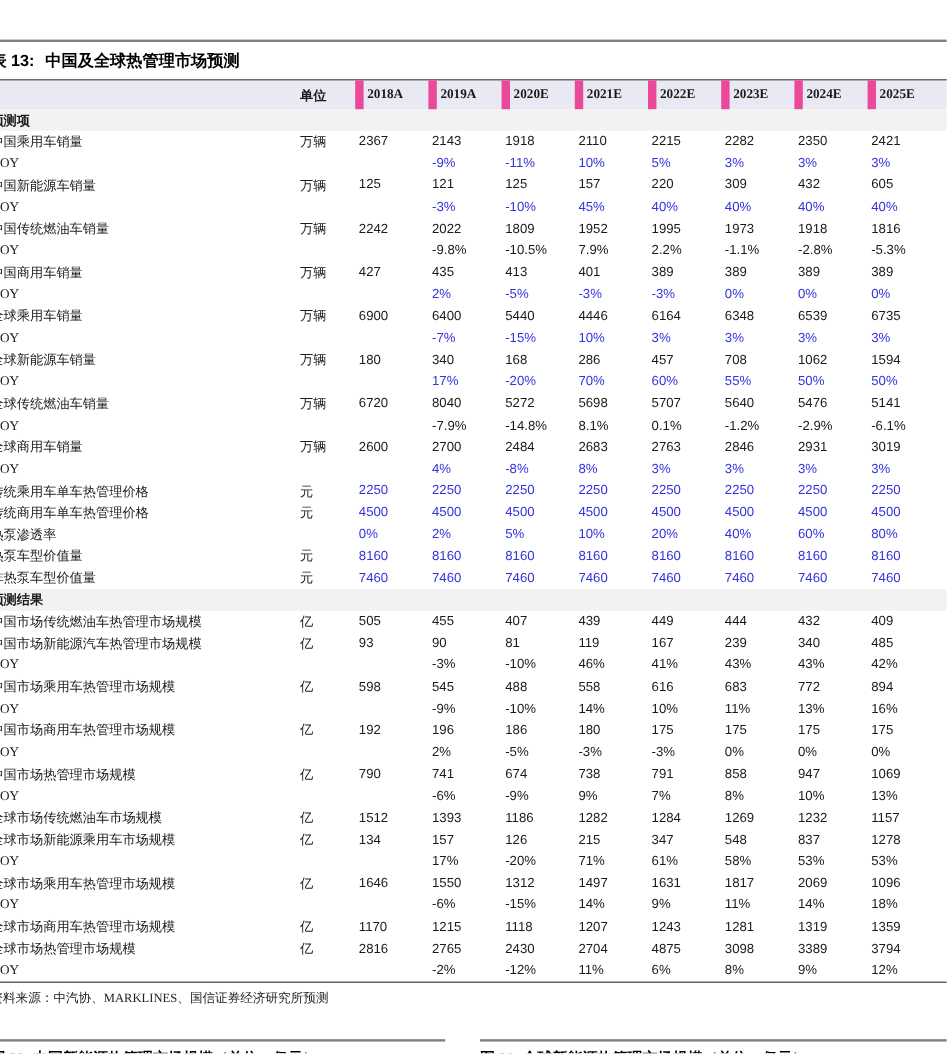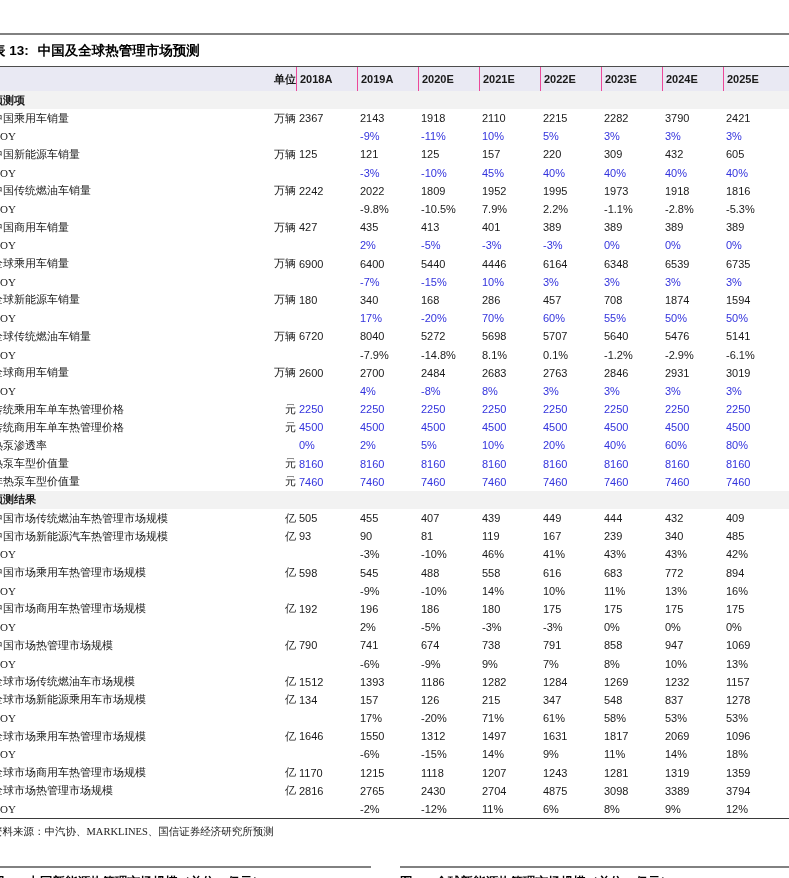--- a/index.html
+++ b/index.html
@@ -26,25 +26,25 @@
   
   .ftable{width:800px;}
   .trow{display:flex;align-items:center;height:18.2px;font-size:11px;}
   .thead{
     display:flex;align-items:center;height:25px;
     background:var(--header-bg);border-top:1.5px solid #4d4d4d;
     font-weight:bold;font-size:11px;
   }
   .c-label{width:258px;flex:0 0 258px;overflow:hidden;white-space:nowrap;
     font-family:"Liberation Serif","DejaVu Serif",serif;}
-  .c-unit{width:46px;flex:0 0 46px;text-align:right;
+  .c-unit{width:46px;flex:0 0 46px;text-align:left;
     font-family:"Liberation Serif","DejaVu Serif",serif;}
   .c-num{width:61px;flex:0 0 61px;text-align:left;padding-left:3px;overflow:hidden;white-space:nowrap;}
   .thead .c-unit{font-family:"Liberation Serif","DejaVu Serif",serif;}
-  .thead .c-num{border-left:1px solid #ec4899;height:100%;display:flex;align-items:center;}
+  .thead .c-num{border-left:7px solid #ec4899;height:100%;display:flex;align-items:center;font-family:Liberation Serif, serif;}
   .section-band{
     display:flex;align-items:center;height:18px;background:var(--section-bg);
     font-family:"Liberation Serif","DejaVu Serif",serif;font-weight:bold;font-size:11px;
   }
   .blue{color:var(--blue);}
   .table-bottom{border-top:1px solid #3a3a3a;}
   .source-note{
     padding-top:6px;font-size:10.5px;color:#222;
     font-family:"Liberation Serif","DejaVu Serif",serif;
   }
@@ -88,21 +88,21 @@
       <div class="section-band">预测项</div>
           <div class="trow">
             <div class="c-label">中国乘用车销量</div>
             <div class="c-unit">万辆</div>
             <div class="c-num">2367</div>
             <div class="c-num">2143</div>
             <div class="c-num">1918</div>
             <div class="c-num">2110</div>
             <div class="c-num">2215</div>
             <div class="c-num">2282</div>
-            <div class="c-num">3790</div>
+            <div class="c-num">2350</div>
             <div class="c-num">2421</div>
           </div>
           <div class="trow">
             <div class="c-label">YOY</div>
             <div class="c-unit"></div>
             <div class="c-num blue"></div>
             <div class="c-num blue">-9%</div>
             <div class="c-num blue">-11%</div>
             <div class="c-num blue">10%</div>
             <div class="c-num blue">5%</div>
@@ -208,21 +208,21 @@
           </div>
           <div class="trow">
             <div class="c-label">全球新能源车销量</div>
             <div class="c-unit">万辆</div>
             <div class="c-num">180</div>
             <div class="c-num">340</div>
             <div class="c-num">168</div>
             <div class="c-num">286</div>
             <div class="c-num">457</div>
             <div class="c-num">708</div>
-            <div class="c-num">1874</div>
+            <div class="c-num">1062</div>
             <div class="c-num">1594</div>
           </div>
           <div class="trow">
             <div class="c-label">YOY</div>
             <div class="c-unit"></div>
             <div class="c-num blue"></div>
             <div class="c-num blue">17%</div>
             <div class="c-num blue">-20%</div>
             <div class="c-num blue">70%</div>
             <div class="c-num blue">60%</div>

